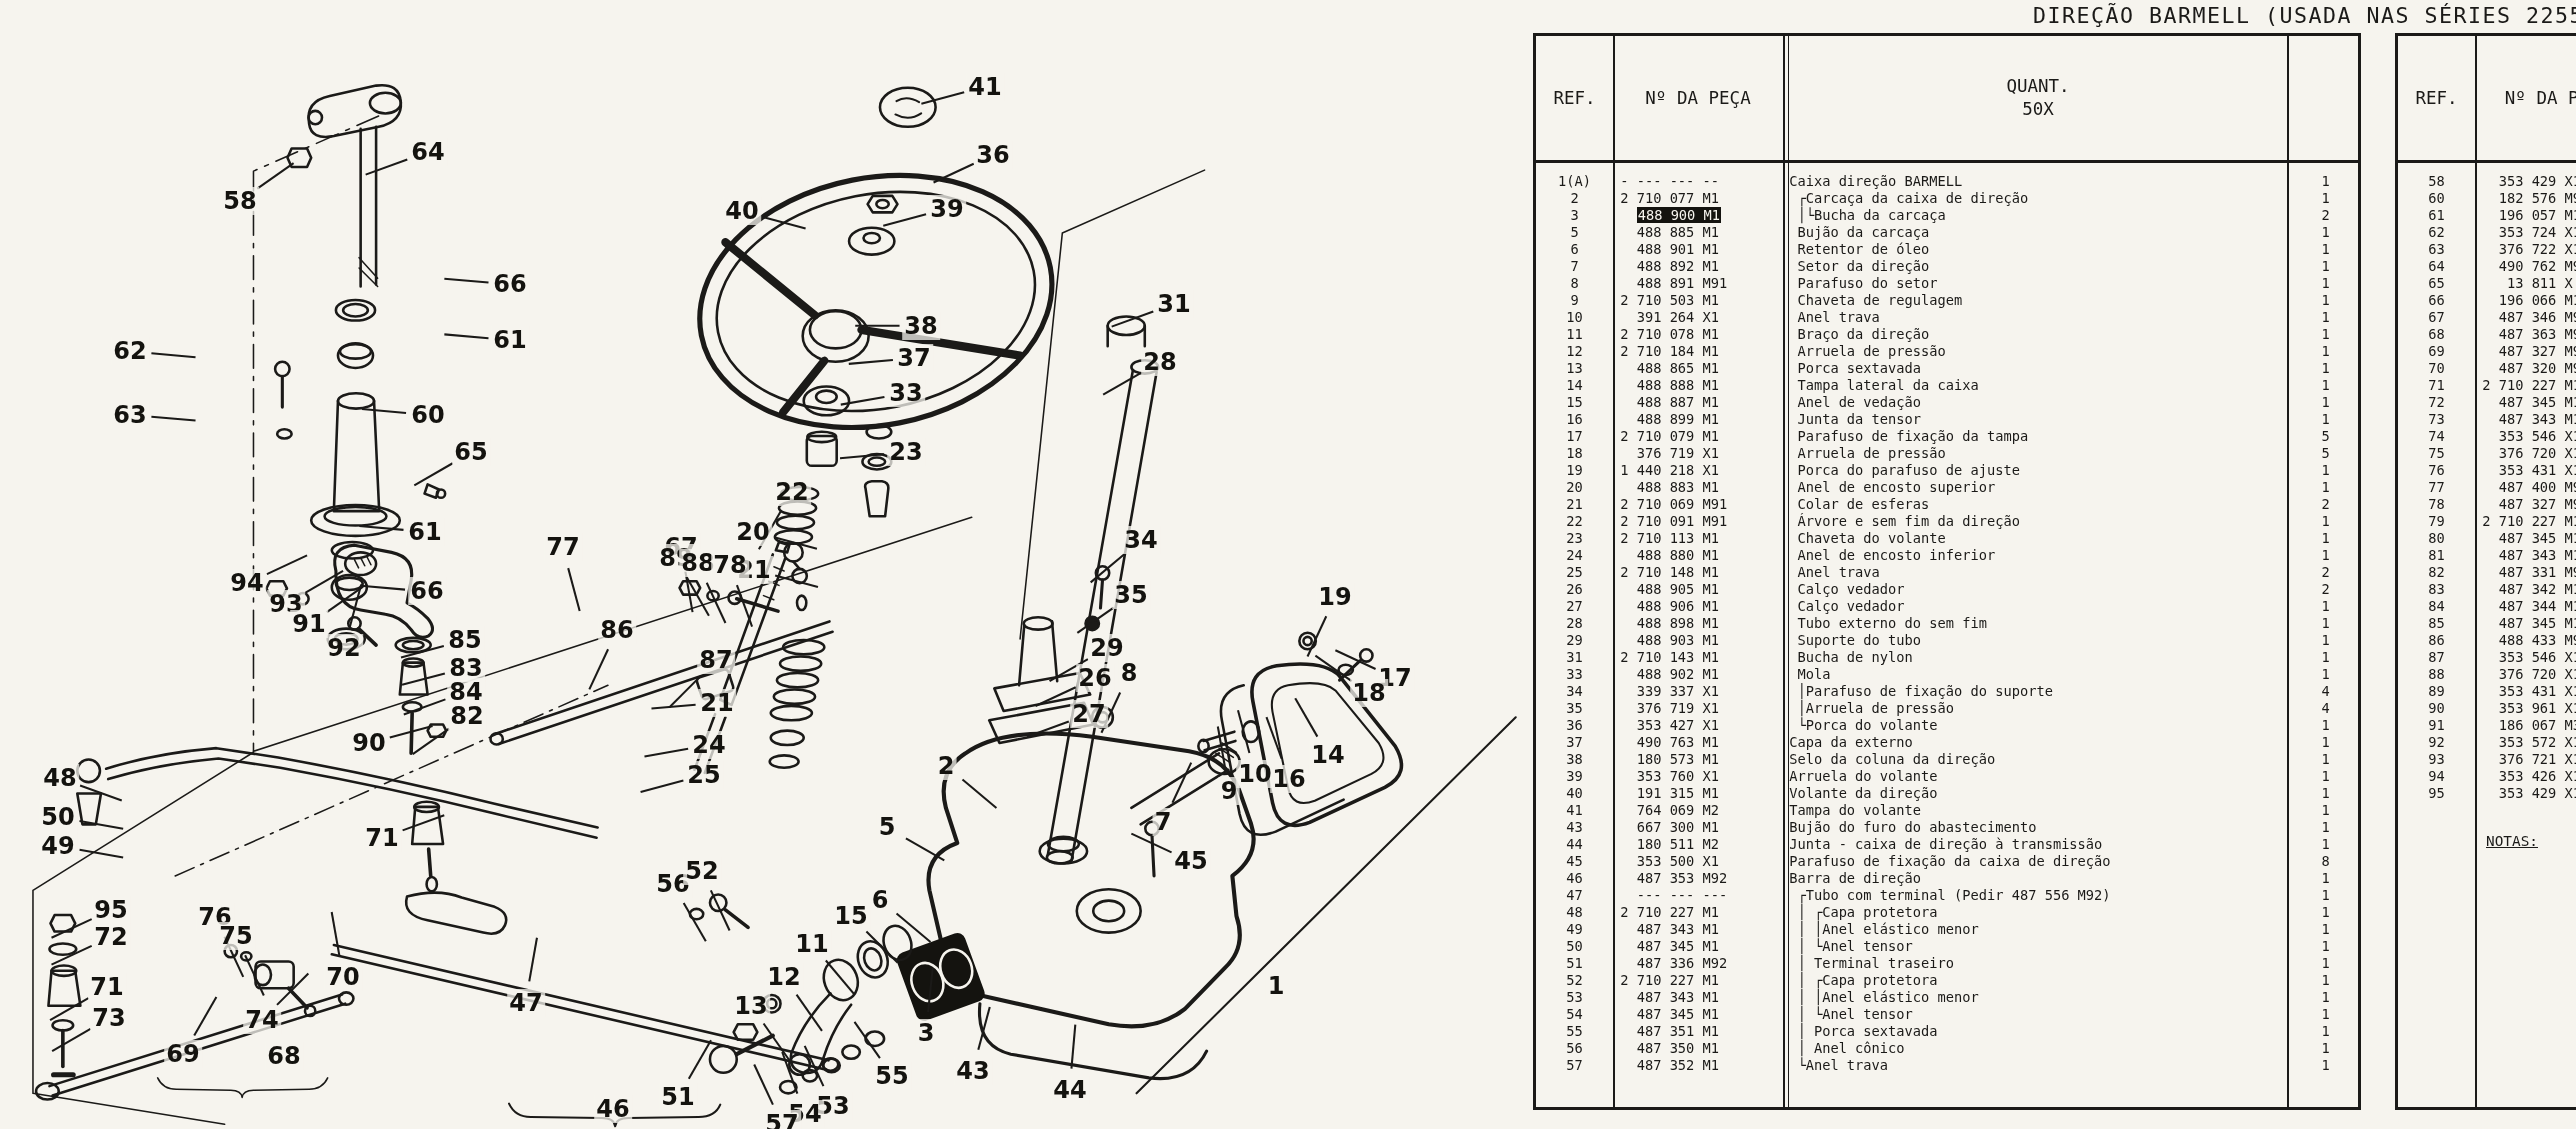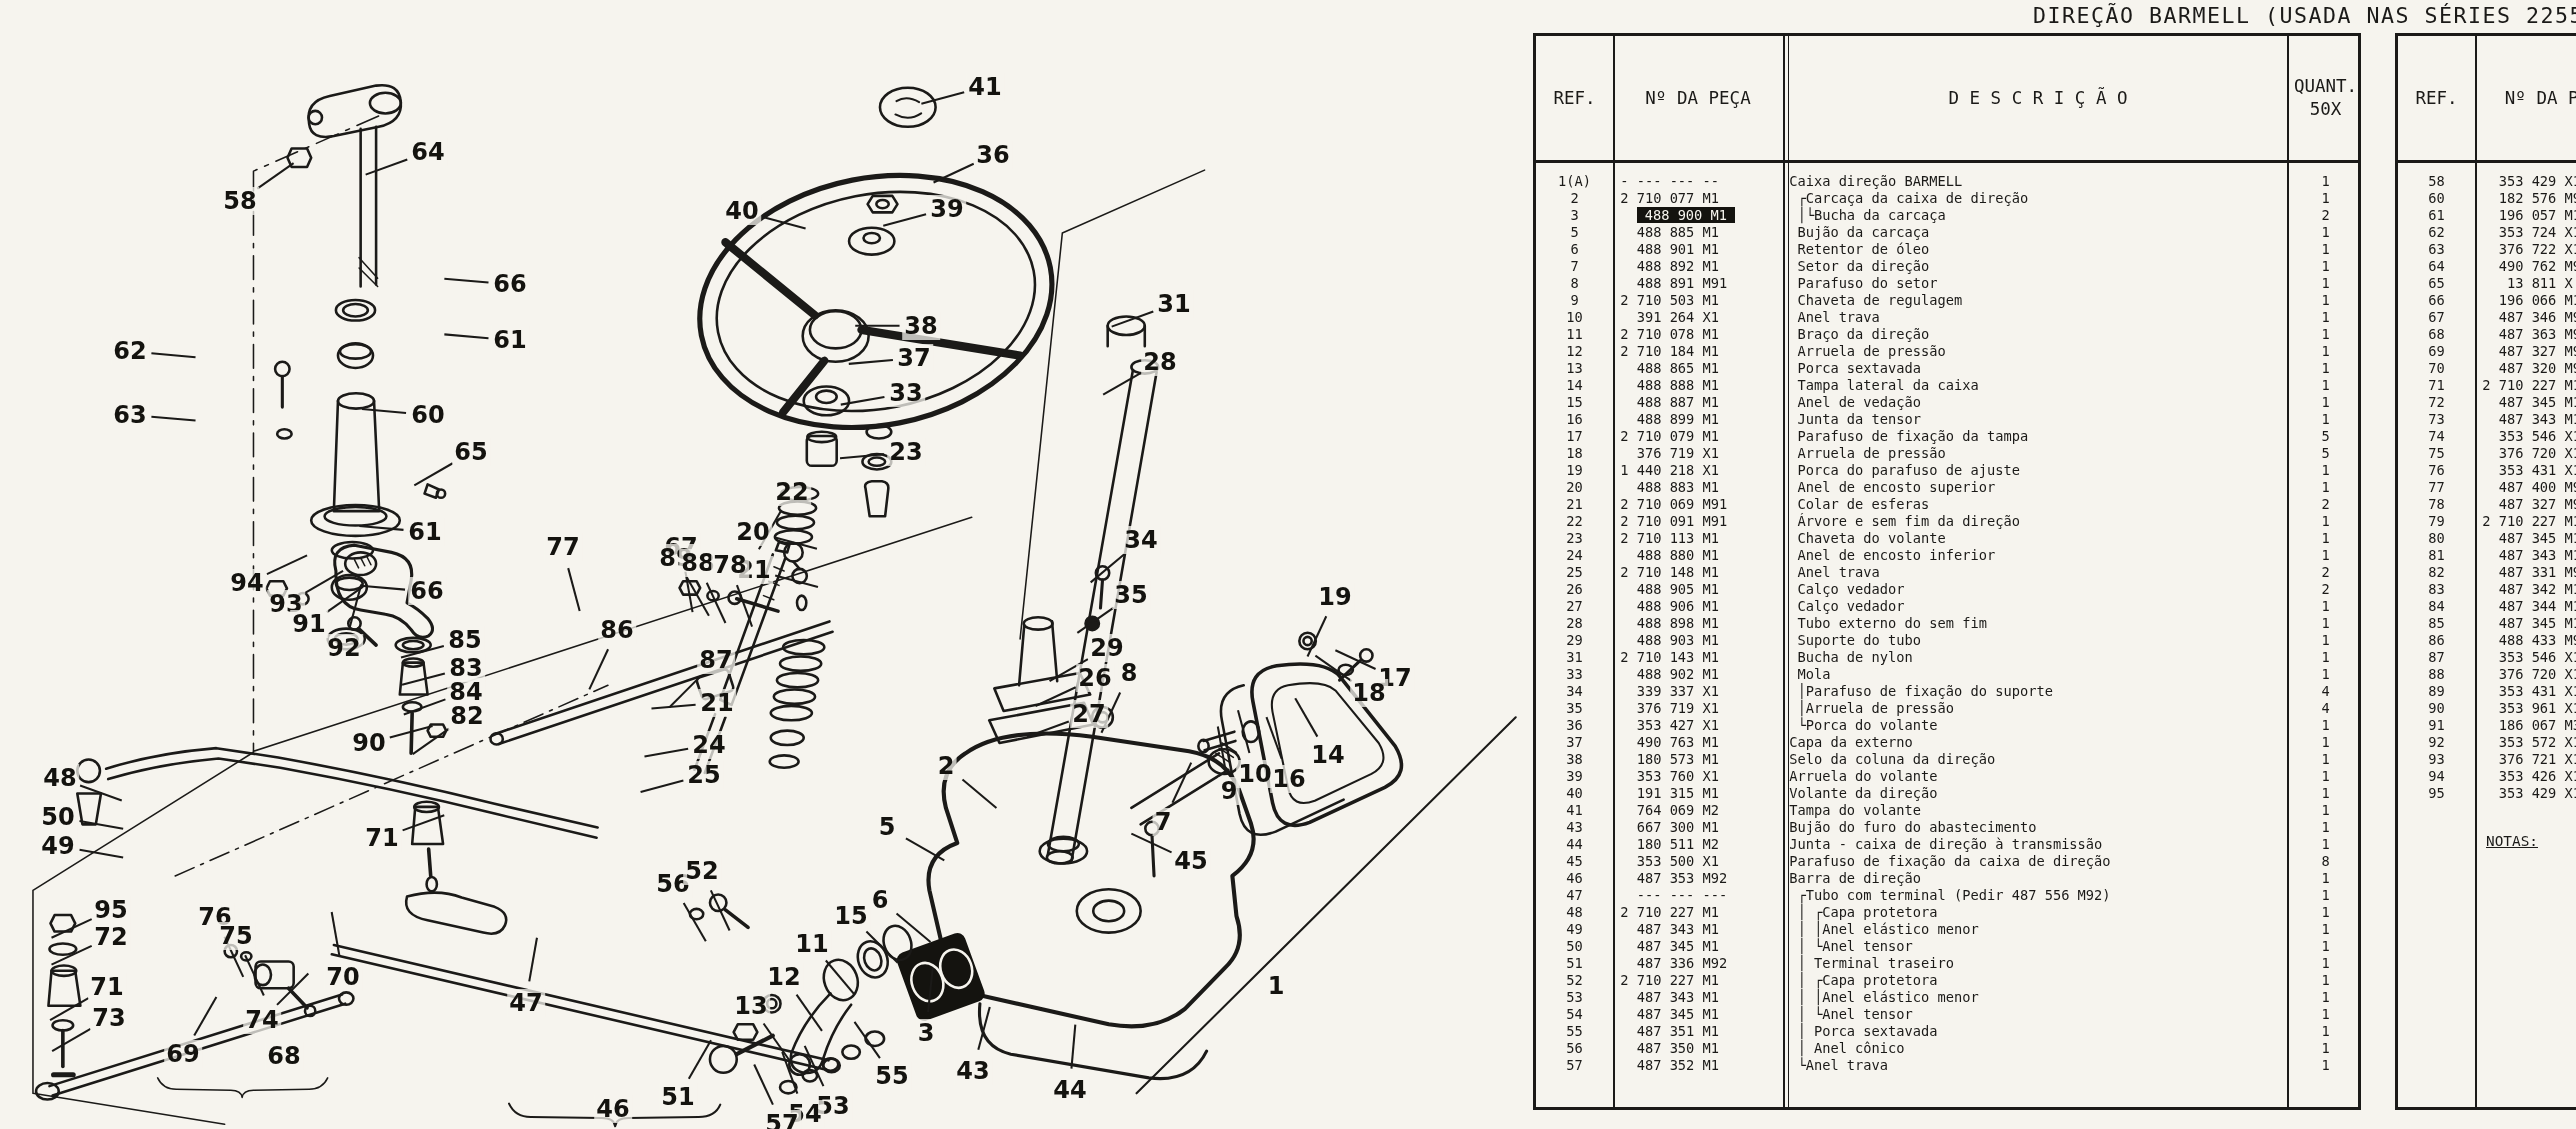--- a/index.html
+++ b/index.html
@@ -17,21 +17,21 @@
       font-size:17.5px;white-space:pre;text-align:center;line-height:23px;}
   .tbody{position:relative;height:calc(100% - 127px);padding-top:10.3px;box-sizing:border-box;}
   .trow{display:grid;height:17px;}
   .t1 .trow{grid-template-columns:77px 170px 1fr 65px;}
   .t2 .trow{grid-template-columns:77px 165px 1fr 66px;}
   .cell{font-size:13.7px;line-height:17px;white-space:pre;overflow:visible;}
   .c-ref{text-align:center;}
   .c-part{padding-left:7.2px;}
   .c-desc{padding-left:6.2px;}
   .c-qty{text-align:center;}
-  .hl{background:#14130f;color:#f6f4ee;padding:0 8px;}
+  .hl{background:#14130f;color:#f6f4ee;padding:0 1px;}
   .vline{position:absolute;top:0;bottom:0;width:0;border-left:2.1px solid #1b1a18;}
   .vline.thin{border-left-width:1.5px;}
   .notes{position:absolute;left:0;top:670px;width:100%;}
   .notes-label{position:absolute;left:88px;top:0;font-size:14.4px;text-decoration:underline;white-space:pre;}
   .diagram{position:absolute;left:0;top:0;width:1525px;height:1130px;}
   .callout{position:absolute;transform:translate(-50%,-50%);
            font-family:"DejaVu Sans",sans-serif;font-weight:700;font-size:24px;color:#14130f;
            background:rgba(246,244,238,.75);padding:0 2.1px;}
 </style>
 </head>
@@ -415,21 +415,20 @@
         <div class="callout" style="left: 466px; top: 692px;">84</div>
         <div class="callout" style="left: 467px; top: 716px;">82</div>
         <div class="callout" style="left: 369px; top: 743px;">90</div>
       </div>
   </div>
 
   <div class="ptable t1" id="table1">
       <div class="thead">
         <div class="hc">REF.</div>
         <div class="hc">Nº DA PEÇA</div>
-        <div class="hc">D E S C R I Ç Ã O</div>
         <div class="hc"><div class="">QUANT.</div><div class="">50X</div></div>
         <div class="vline" style="left: 77px;"></div>
         <div class="vline" style="left: 247px;"></div>
         <div class="vline thin" style="left: 252px;"></div>
         <div class="vline" style="left: 751px;"></div>
       </div>
       <div class="tbody">
         <div class="trow">
           <div class="cell c-ref">1(A)</div>
           <div class="cell c-part">- --- --- --</div>

